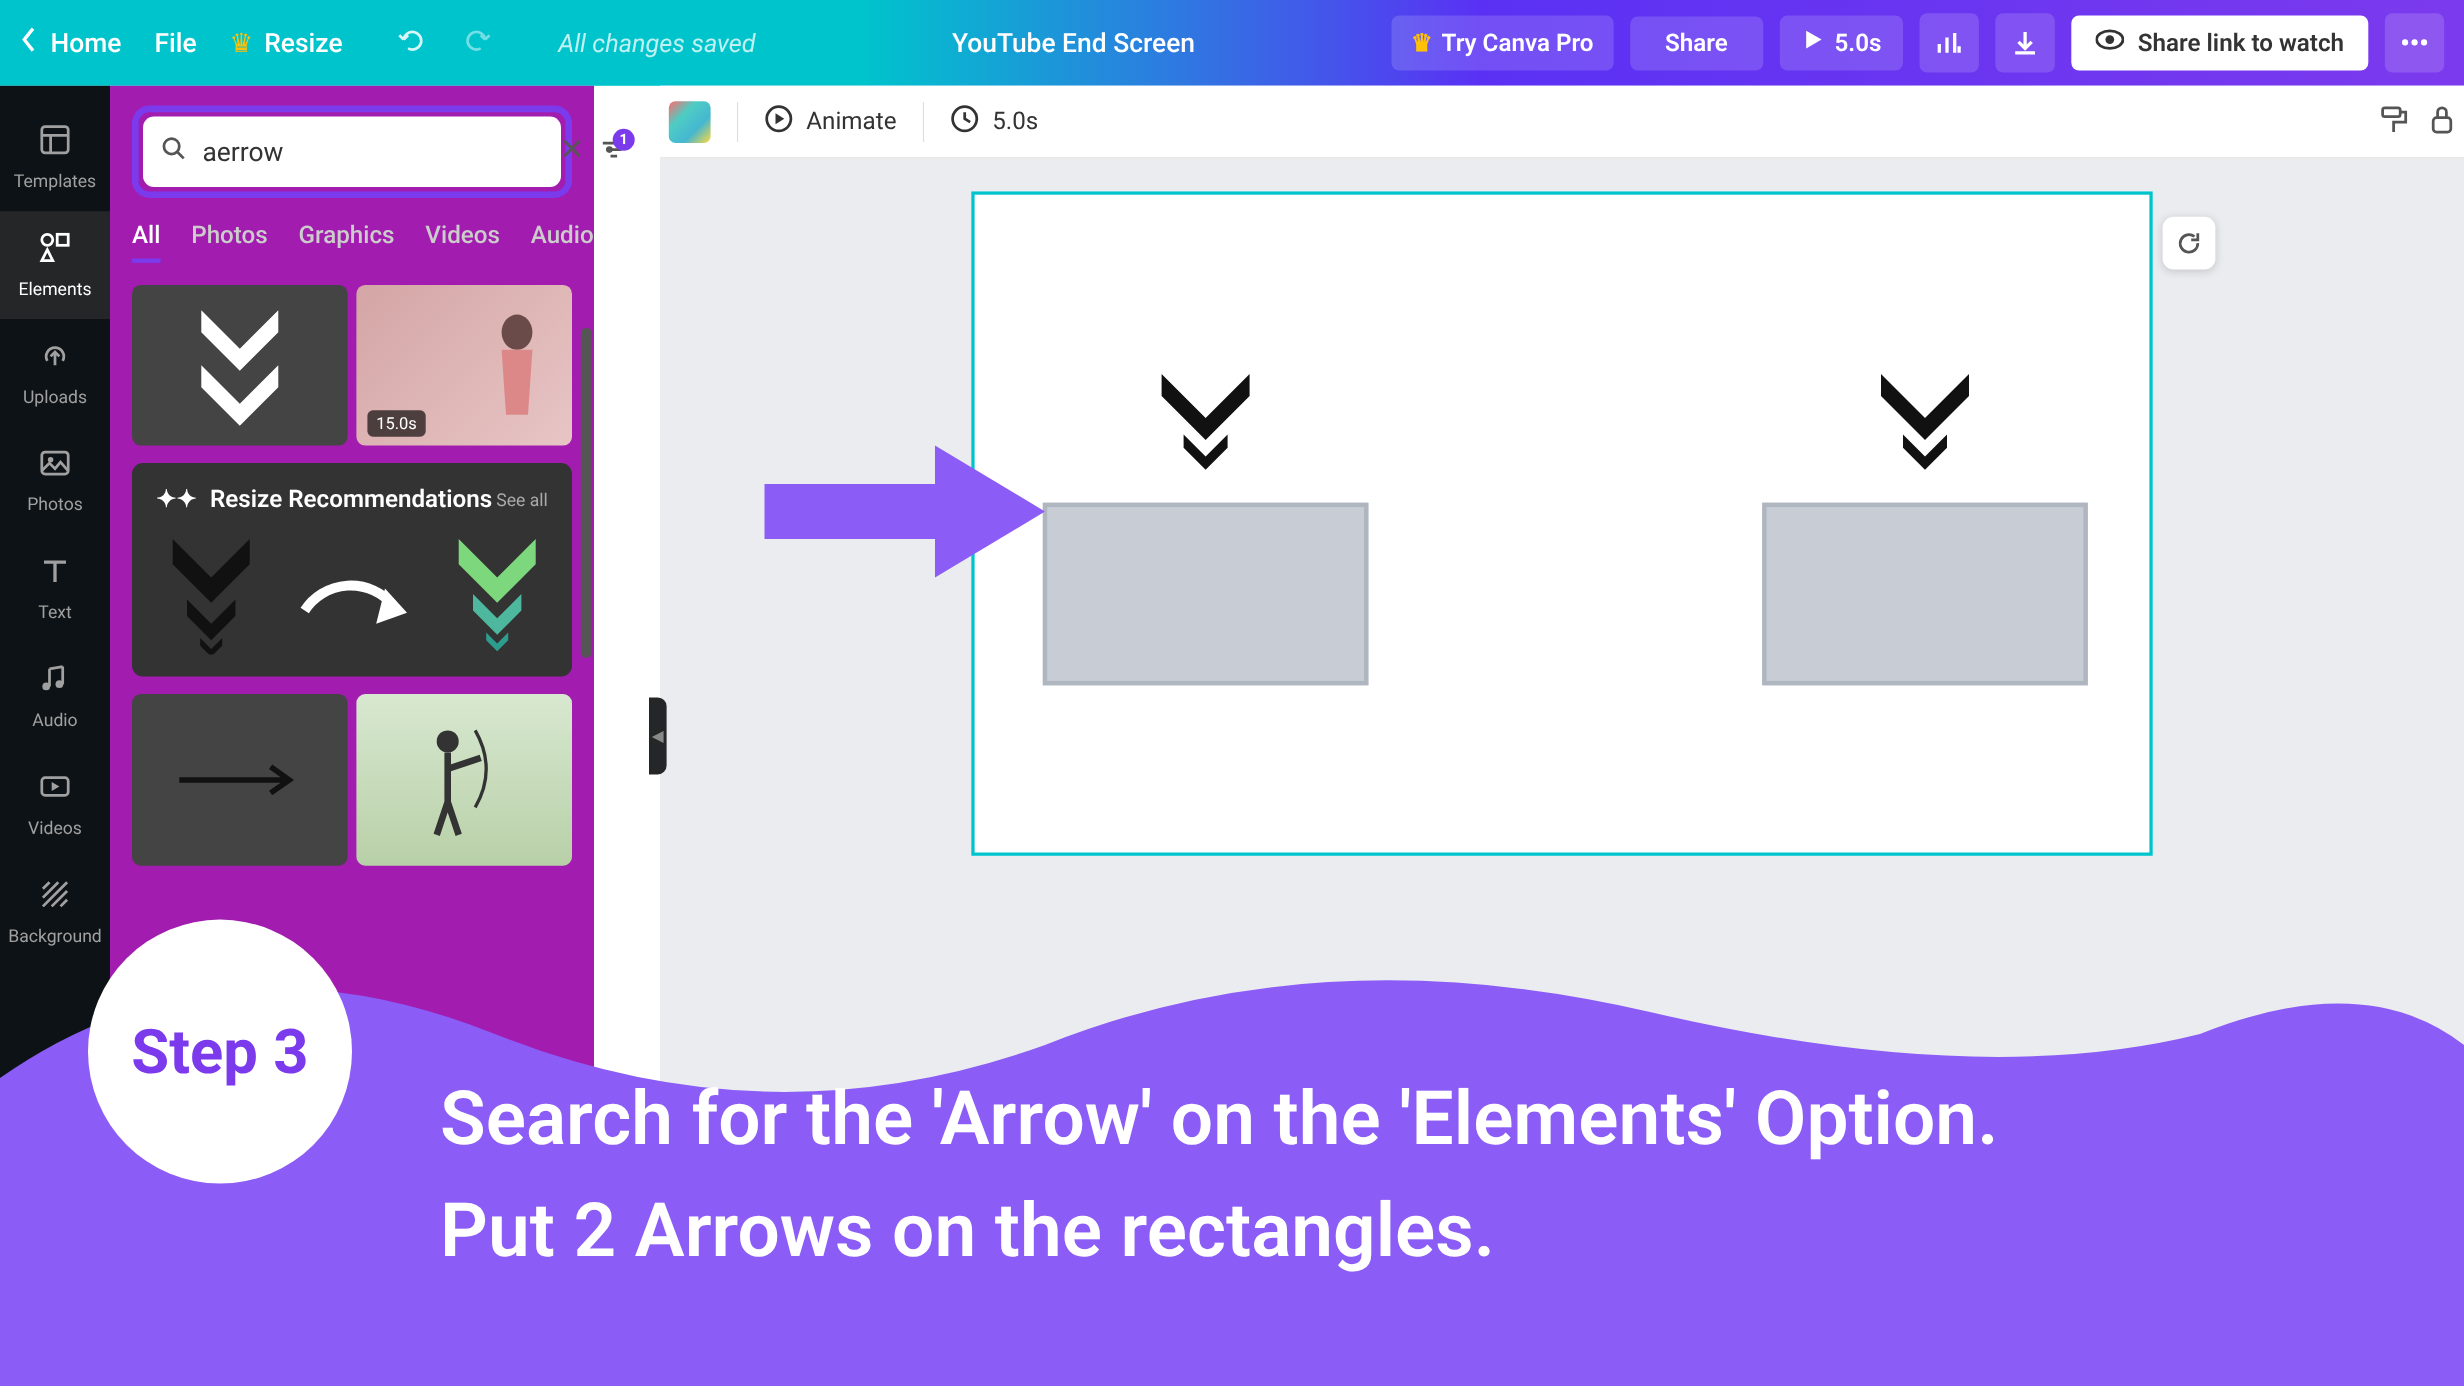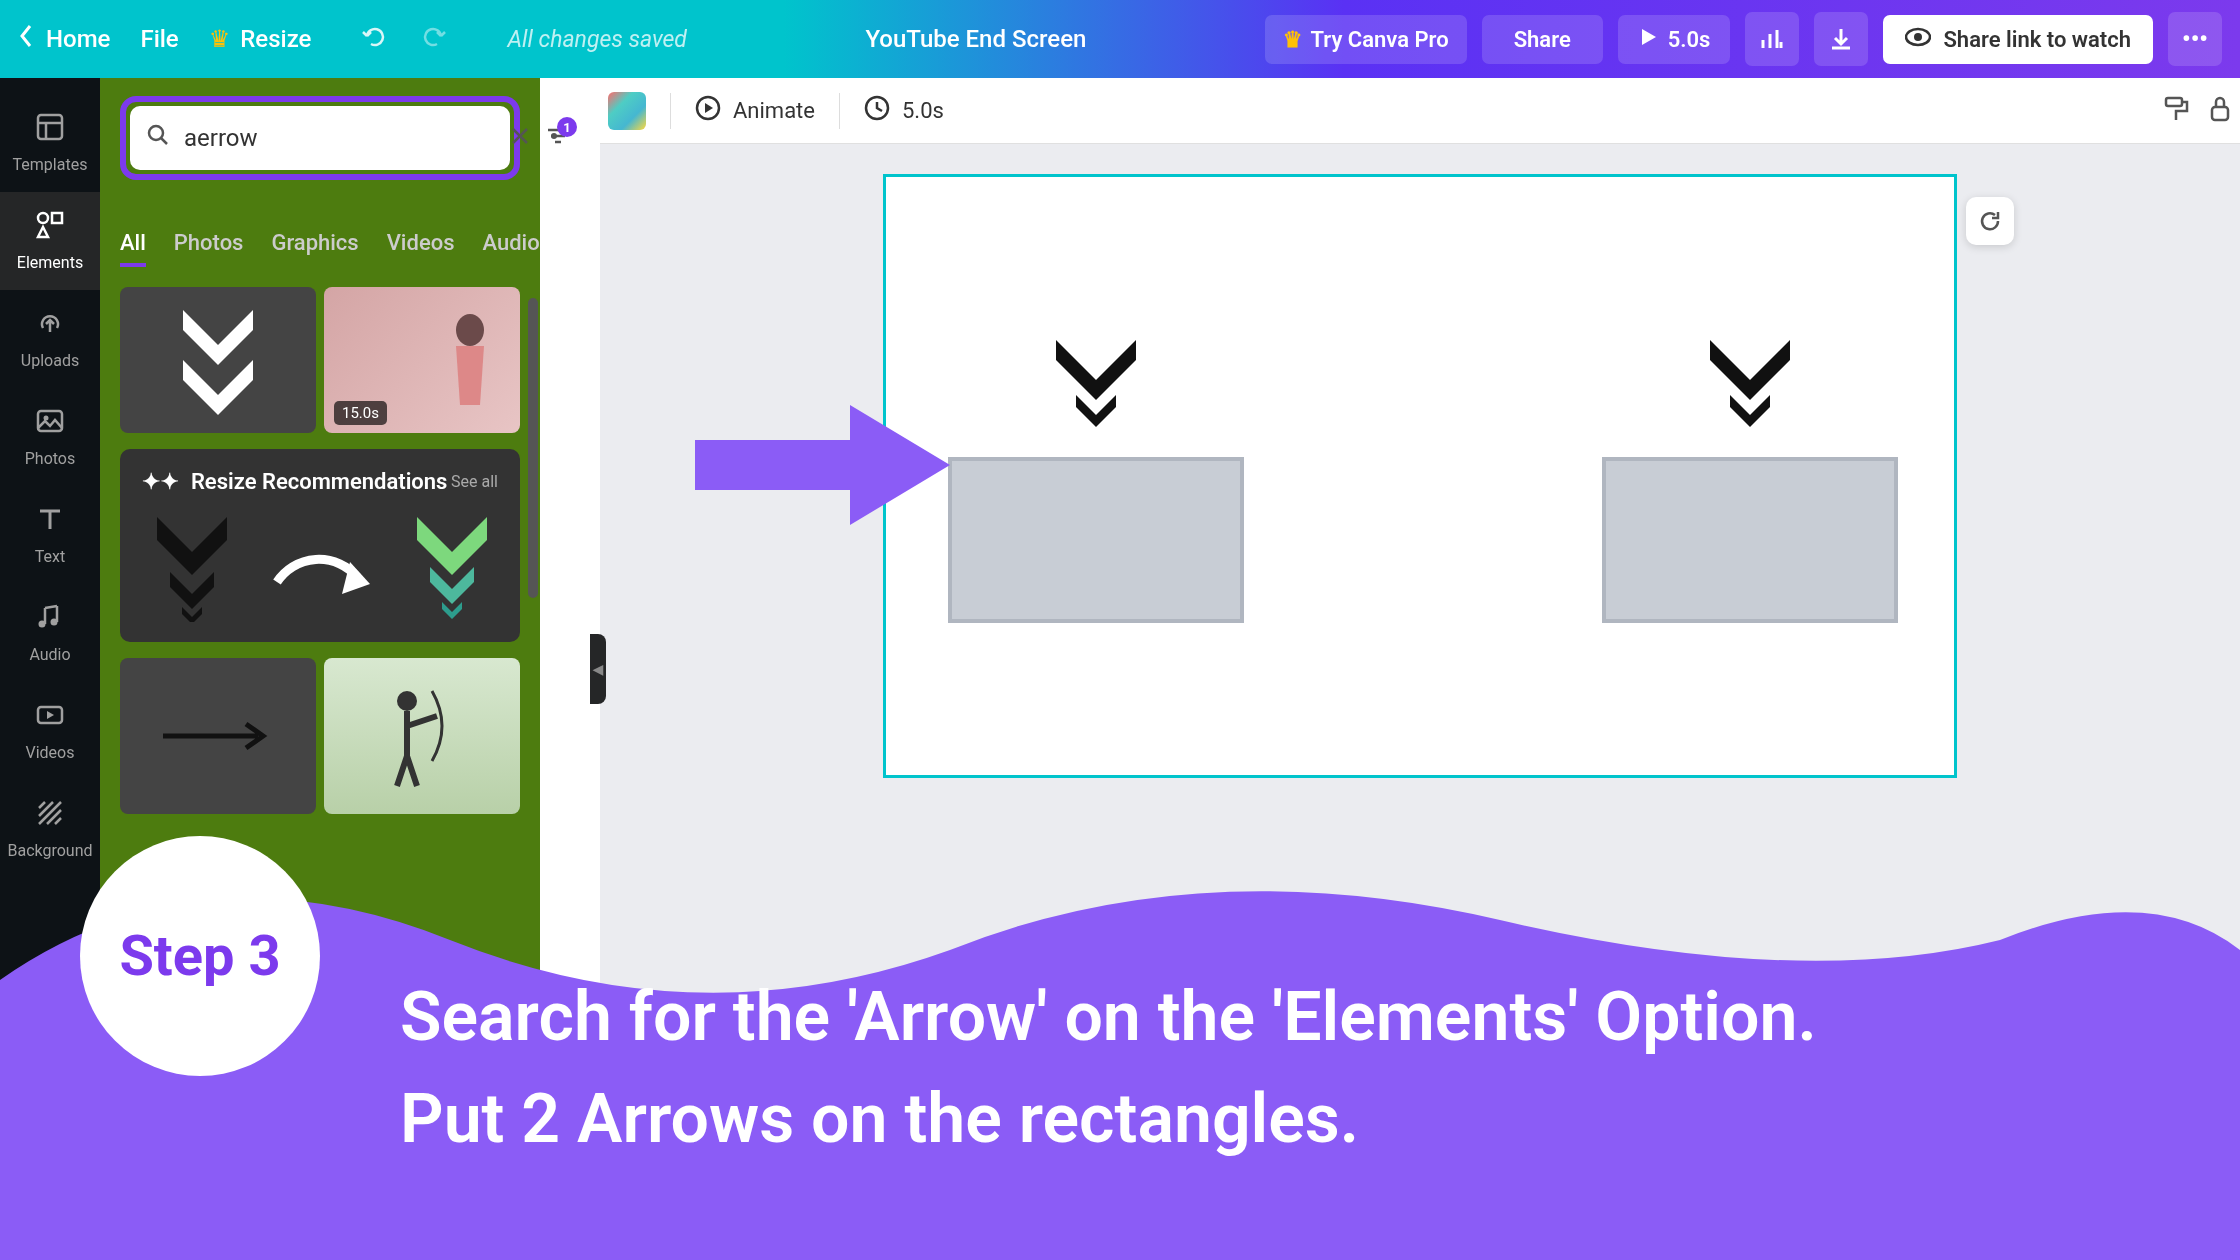--- a/index.html
+++ b/index.html
@@ -24,30 +24,30 @@
 .share-link-btn { background: #fff; color: #333; padding: 12px 22px; border-radius: 7px; font-size: 22px; font-weight: 600; cursor: pointer; display: flex; align-items: center; gap: 12px; }
 .more-btn { background: rgba(255,255,255,0.15); width: 54px; height: 54px; border-radius: 7px; display: flex; align-items: center; justify-content: center; cursor: pointer; font-size: 24px; font-weight: bold; }
 
 
 .sidebar { position: absolute; left: 0; top: 78px; width: 100px; height: calc(100% - 78px); background: #0d1216; display: flex; flex-direction: column; align-items: center; padding-top: 16px; }
 .sidebar-item { width: 100%; padding: 18px 0; display: flex; flex-direction: column; align-items: center; gap: 6px; cursor: pointer; color: #a0a0a0; font-size: 16px; }
 .sidebar-item.active { background: #252627; color: #fff; }
 .sidebar-icon { font-size: 28px; }
 
 
-.elements-panel { position: absolute; left: 100px; top: 78px; width: 440px; height: calc(100% - 78px); background: #4d7c0f; padding: 18px 20px; }
+.elements-panel { position: absolute; left: 100px; top: 78px; width: 440px; height: calc(100% - 78px); background: #a21caf; padding: 18px 20px; }
 .search-wrap { border: 6px solid #7c3aed; border-radius: 16px; padding: 4px; }
 .search-box { background: #fff; border-radius: 10px; height: 64px; display: flex; align-items: center; padding: 0 16px; gap: 14px; }
 .search-icon { font-size: 24px; color: #555; }
 .search-input { flex: 1; border: none; outline: none; font-size: 24px; color: #333; background: transparent; }
 .search-clear { font-size: 26px; color: #555; cursor: pointer; }
 .search-filter { position: relative; cursor: pointer; }
 .filter-badge { position: absolute; top: -6px; right: -6px; background: #7c3aed; color: #fff; width: 20px; height: 20px; border-radius: 50%; font-size: 13px; display: flex; align-items: center; justify-content: center; font-weight: bold; }
 .tabs { display: flex; gap: 28px; margin-top: 22px; color: #ccc; font-size: 22px; font-weight: 500; }
-.tab { cursor: pointer; padding-bottom: 8px; margin-top: 28px; }
+.tab { cursor: pointer; padding-bottom: 8px; }
 .tab.active { color: #fff; border-bottom: 4px solid #7c3aed; }
 .results { margin-top: 20px; display: flex; flex-direction: column; gap: 16px; }
 .result-row { display: flex; gap: 8px; height: 146px; }
 .result-item { flex: 1; background: #3a3a3a; border-radius: 8px; display: flex; align-items: center; justify-content: center; position: relative; cursor: pointer; overflow: hidden; }
 .duration-badge { position: absolute; bottom: 8px; left: 10px; background: rgba(0,0,0,0.65); color: #fff; font-size: 15px; padding: 3px 8px; border-radius: 5px; }
 .magic-rec { background: #333; border-radius: 10px; padding: 20px 22px; }
 .magic-header { display: flex; align-items: center; justify-content: space-between; margin-bottom: 18px; }
 .magic-title { color: #fff; font-size: 22px; font-weight: 600; display: flex; align-items: center; gap: 12px; }
 .see-all { color: #aaa; font-size: 16px; cursor: pointer; }
 .magic-items { display: flex; gap: 20px; }

